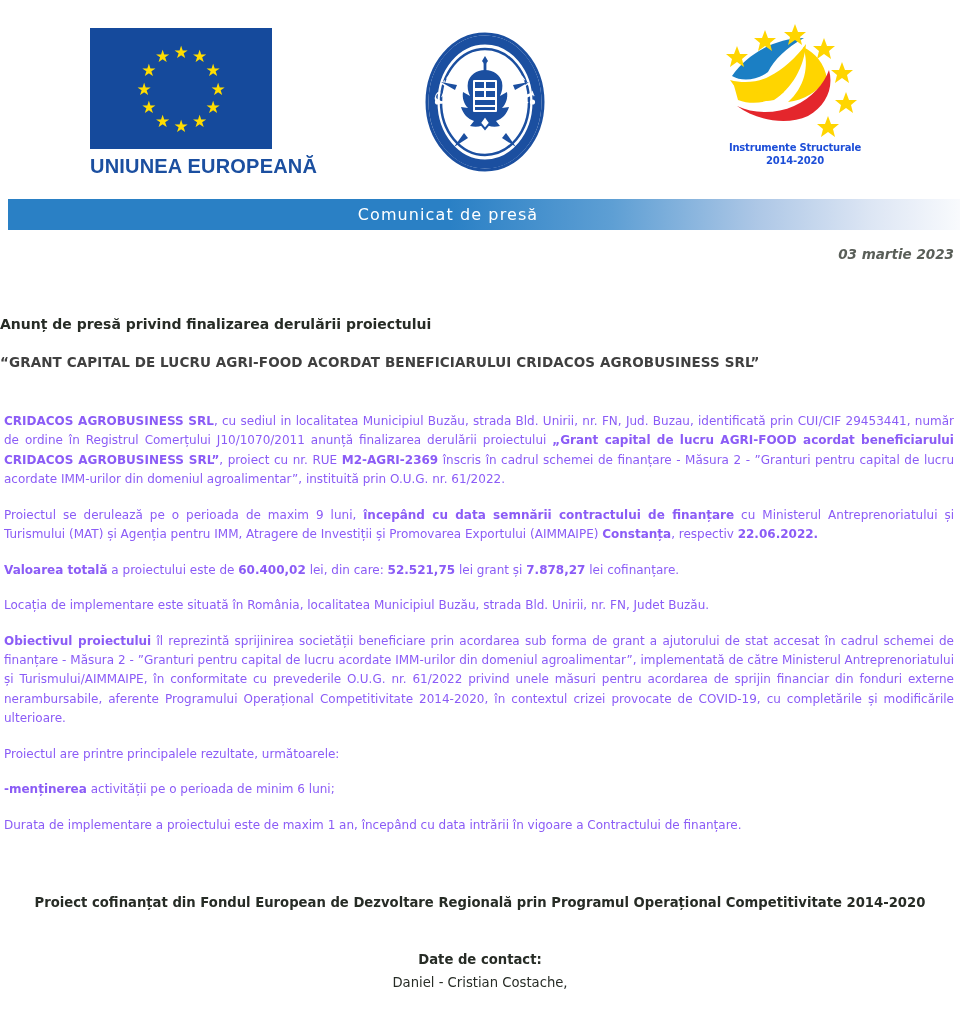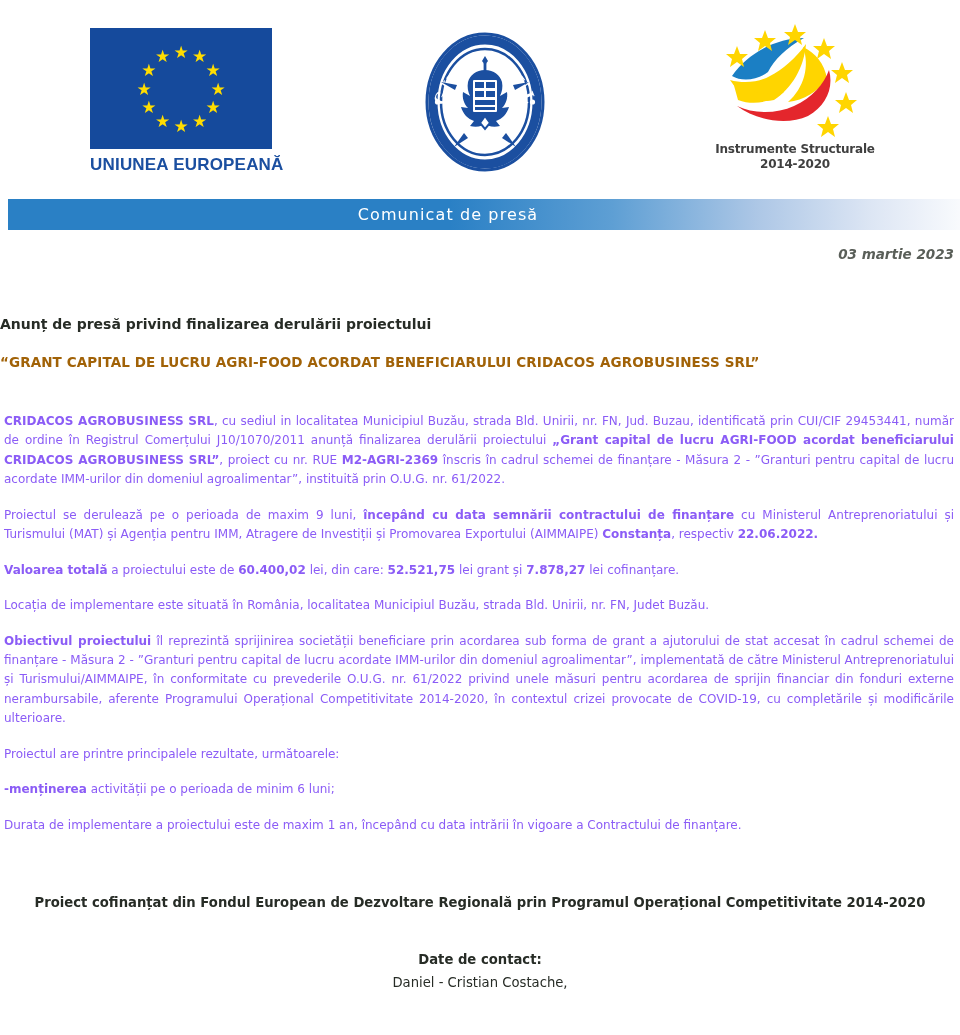--- a/index.html
+++ b/index.html
@@ -33,21 +33,21 @@
   }
   .eu-flag {
     width: 182px;
     height: 121px;
     background: #154a9c;
     position: relative;
   }
   .eu-caption {
     margin-top: 6px;
     font-family: "Liberation Sans", sans-serif;
-    font-size: 17px;
+    font-size: 20px;
     font-weight: 700;
     letter-spacing: .2px;
     color: #1b4fa0;
     white-space: nowrap;
   }
 
   
   .gov-logo {
     position: absolute;
     left: 424px;
@@ -65,22 +65,22 @@
   }
   .is-mark {
     width: 190px;
     height: 120px;
     position: relative;
   }
   .is-caption {
     text-align: center;
     font-family: "DejaVu Sans", sans-serif;
     font-weight: 700;
-    font-size: 12px;
-    color: #404040;
+    font-size: 10px;
+    color: #1d4ed8;
     line-height: 1.25;
     letter-spacing: -0.2px;
   }
   .is-caption .yr { display: block; }
 
   
   .banner {
     position: absolute;
     left: 8px;
     top: 199px;
@@ -130,21 +130,21 @@
   }
   .title-1 {
     font-size: 14px;
     font-weight: 700;
     color: #272c26;
   }
   .title-2 {
     margin-top: 22px;
     font-size: 13.5px;
     font-weight: 700;
-    color: #a16207;
+    color: #404040;
     letter-spacing: .1px;
   }
 
   .body-copy {
     margin-top: 42px;
     padding: 0 6px 0 4px;
   }
   .body-copy p {
     margin: 16px 0 16px 0;
     font-size: 12px;

